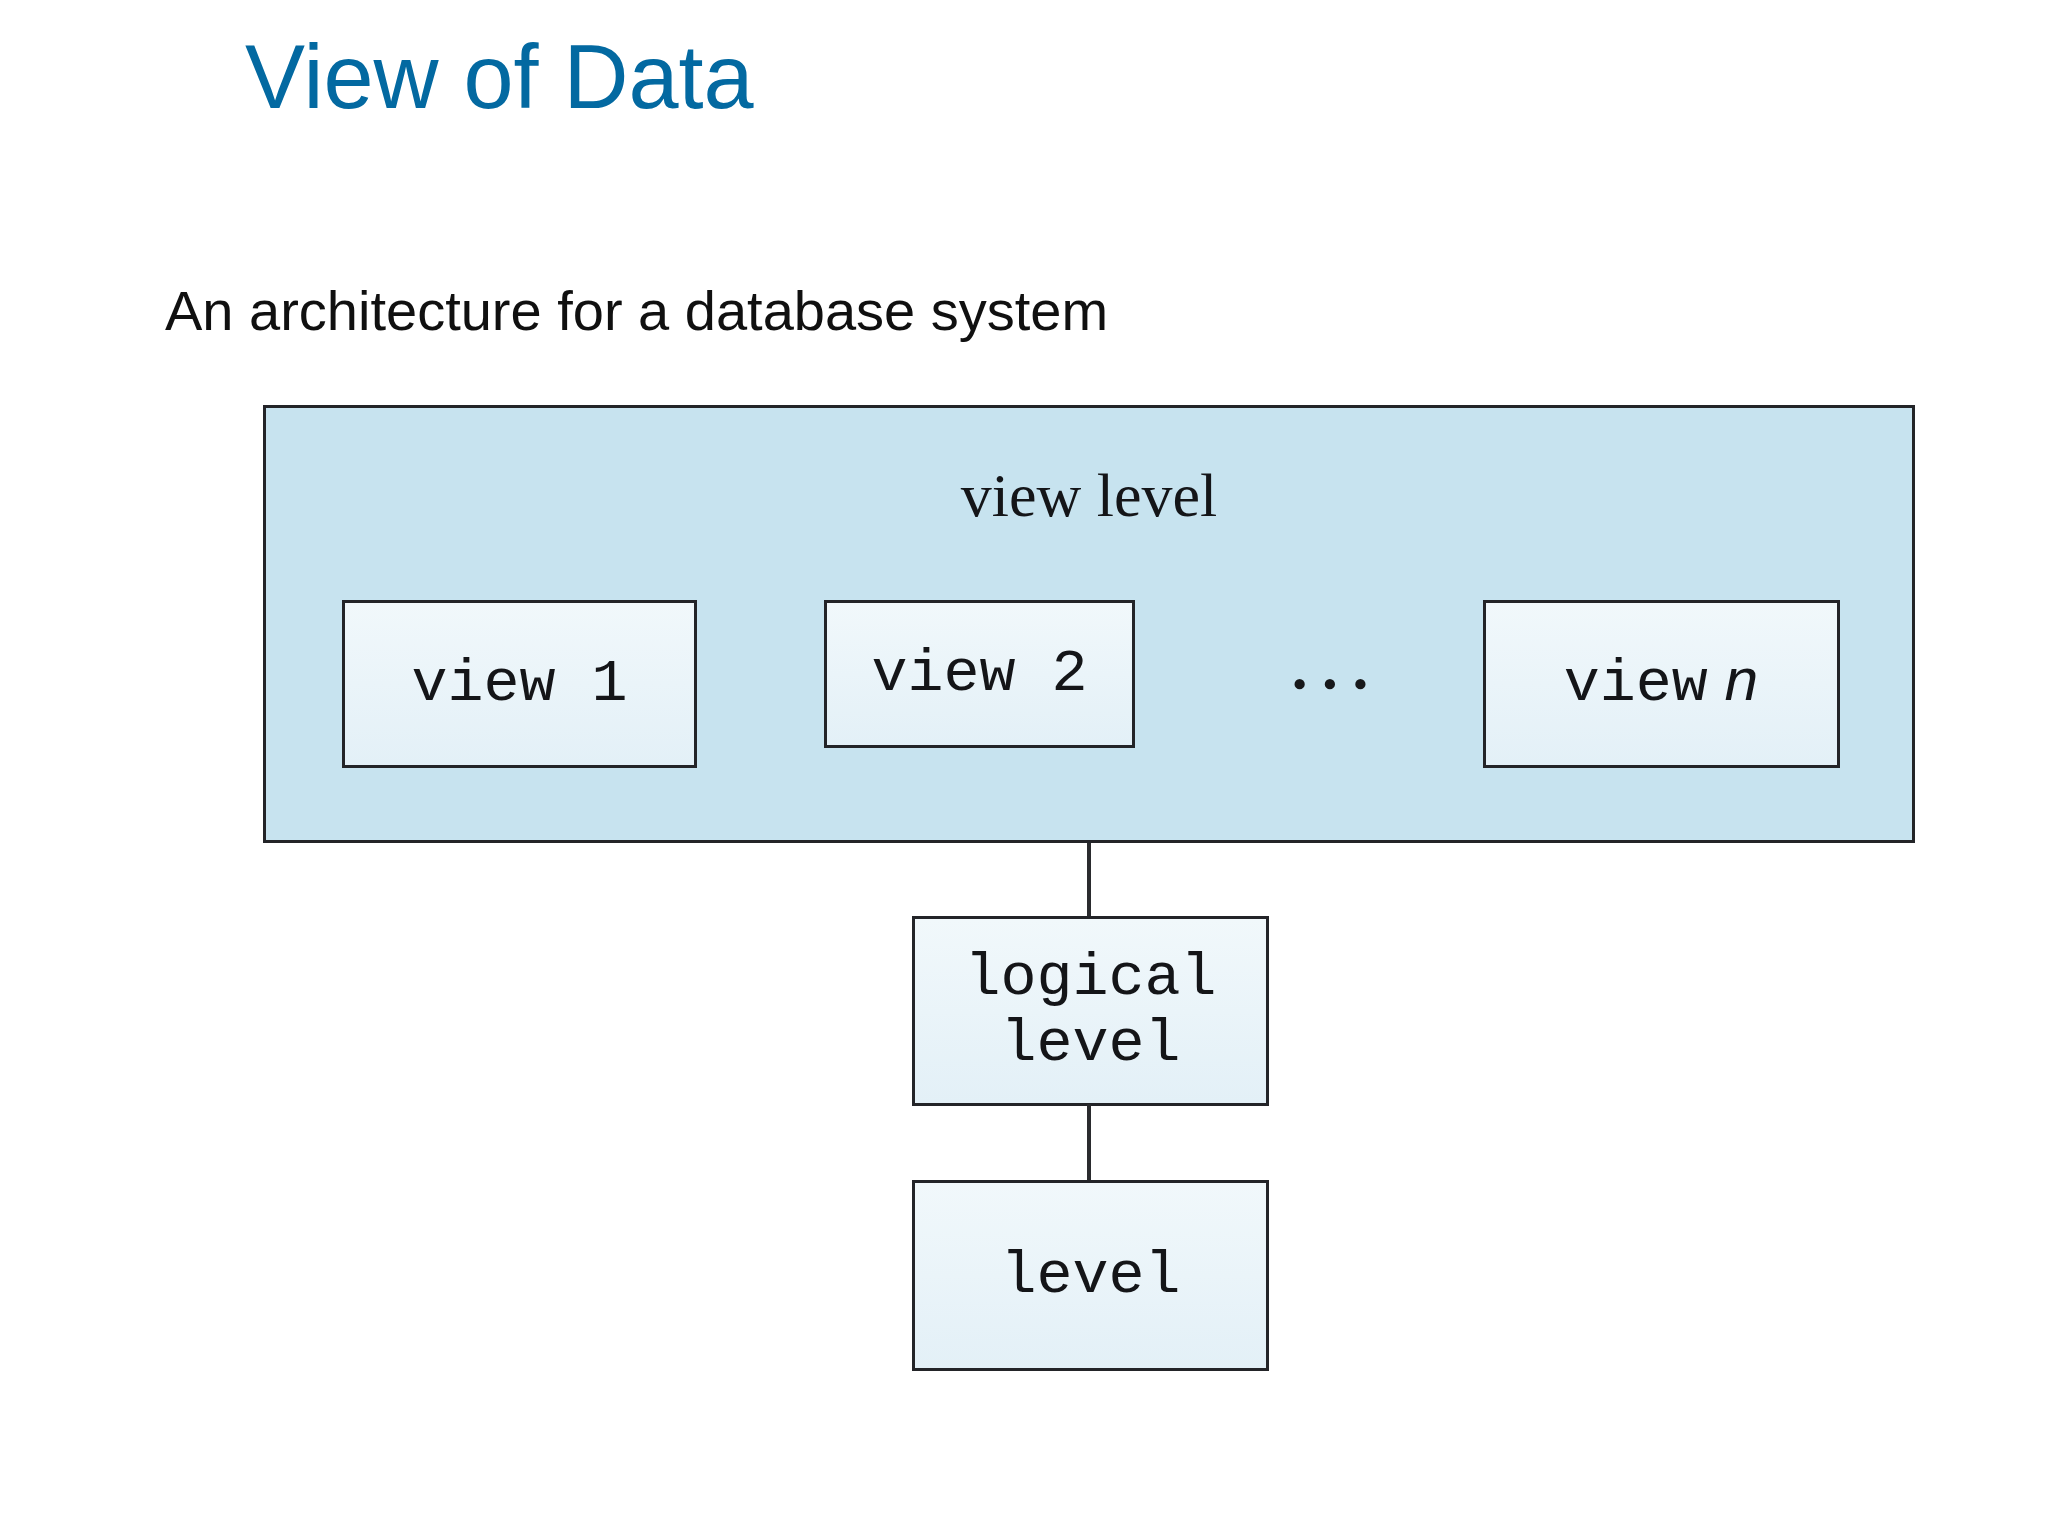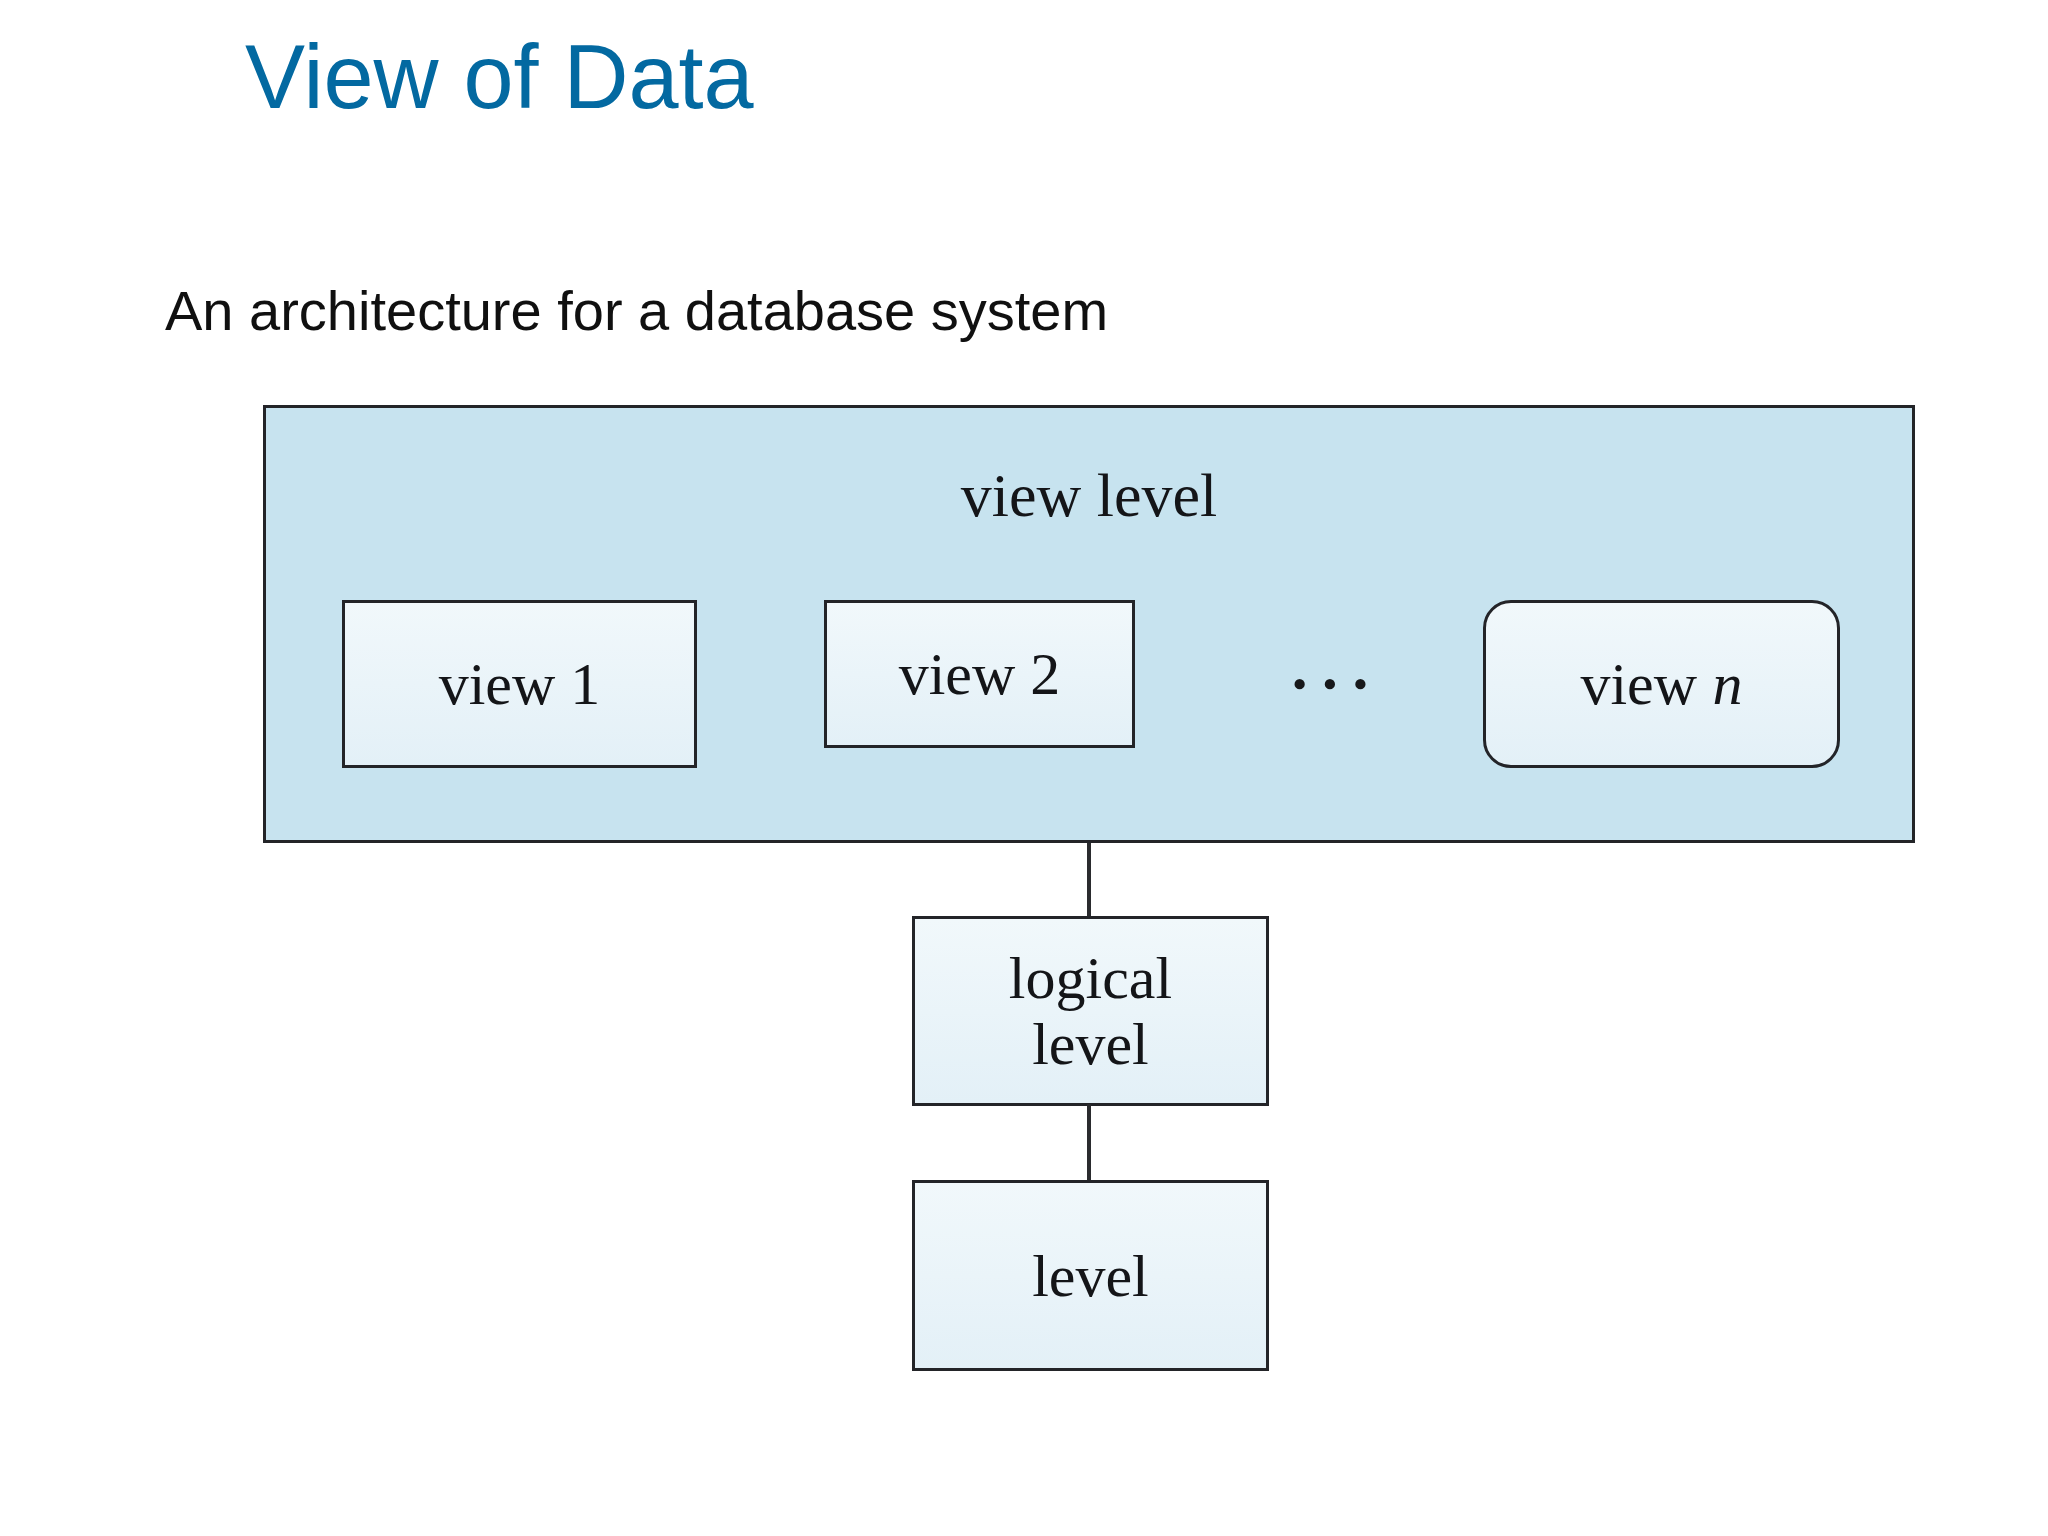--- a/index.html
+++ b/index.html
@@ -49,29 +49,29 @@
     font-size: 62px;
     color: #141518;
   }
   .node {
     position: absolute;
     display: flex;
     align-items: center;
     justify-content: center;
     background: linear-gradient(180deg, #f1f8fb 0%, #e3f0f7 100%);
     border: 3px solid #232428;
-    font-family: Liberation Serif, serif;
+    font-family: Liberation Mono, monospace;
     font-size: 60px;
     color: #141518;
     text-align: center;
   }
   .node.two-line { flex-direction: column; line-height: 66px; }
   .view1 { left: 342px;  top: 600px; width: 355px; height: 168px; }
   .view2 { left: 824px;  top: 600px; width: 311px; height: 148px; }
-  .viewn { left: 1483px; top: 600px; width: 357px; height: 168px; border-radius: 28px; }
+  .viewn { left: 1483px; top: 600px; width: 357px; height: 168px; }
   .viewn .var { font-style: italic; margin-left: 0.26em; }
   .ellipsis {
     position: absolute;
     left: 1270px;
     top: 600px;
     width: 120px;
     height: 168px;
     display: flex;
     align-items: center;
     justify-content: center;

